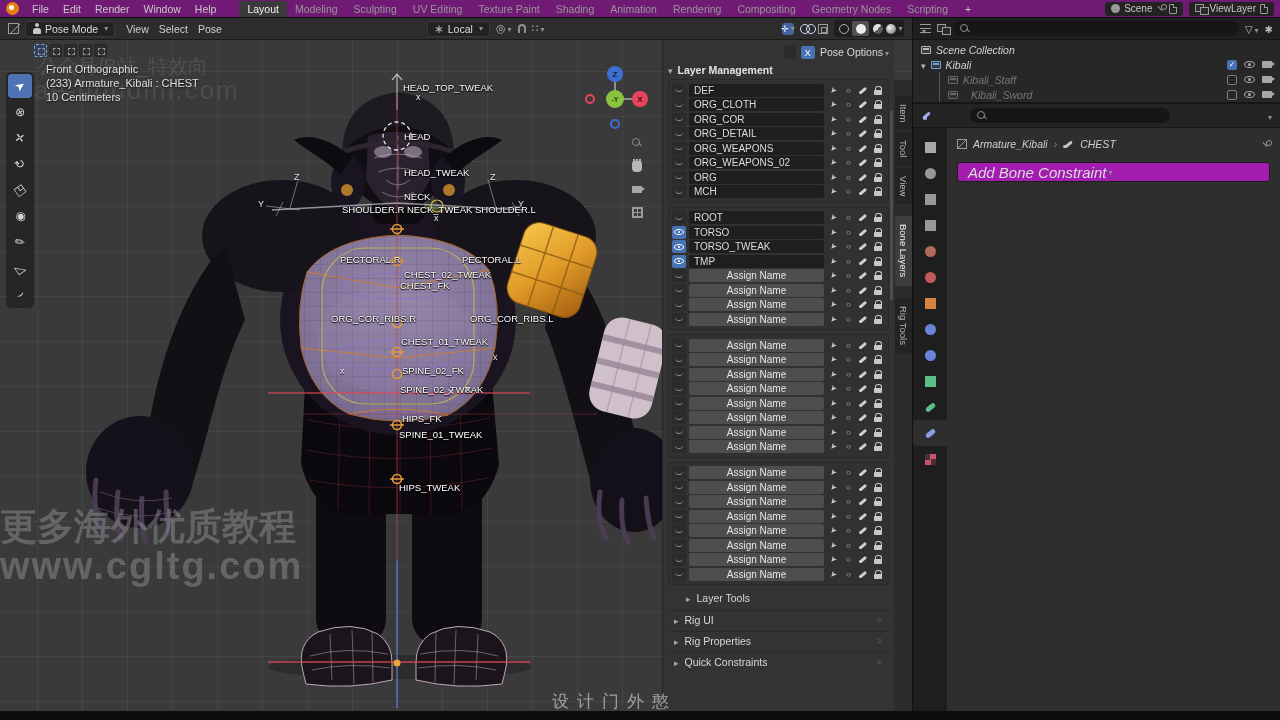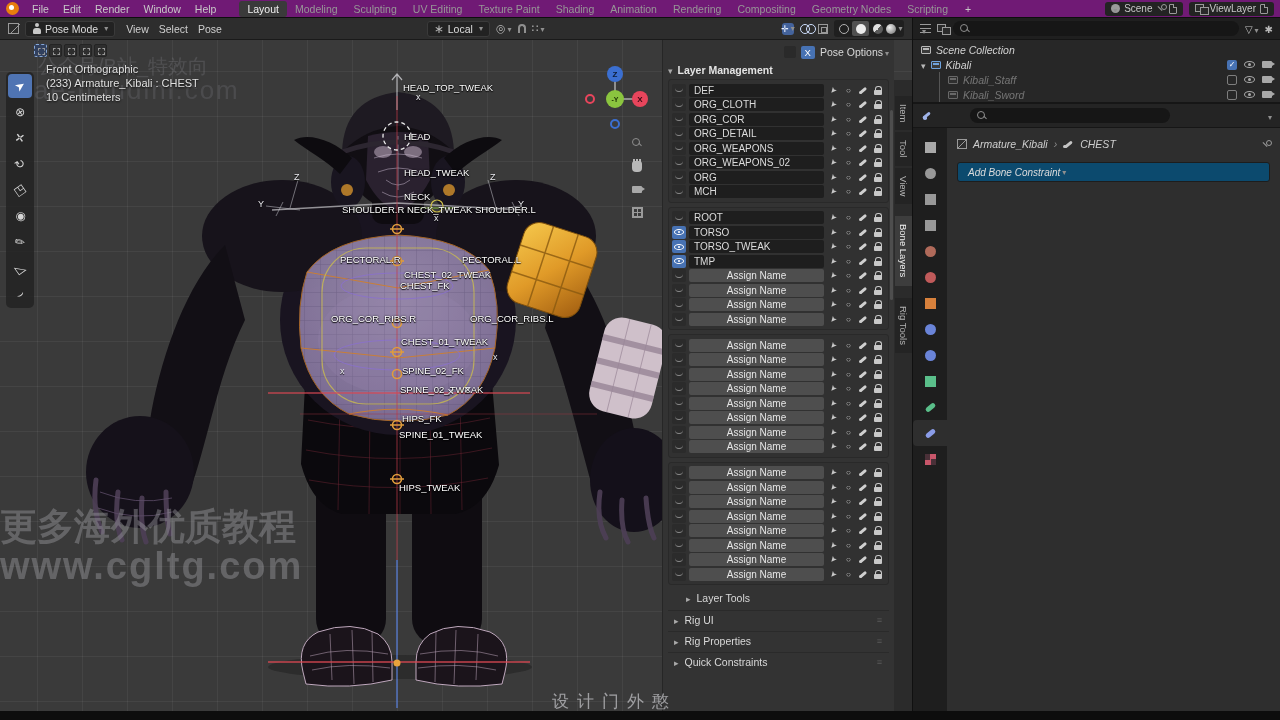--- a/index.html
+++ b/index.html
@@ -168,21 +168,21 @@
   #ptab-strip{width:34px;background:#1e1e1e;display:flex;flex-direction:column;align-items:stretch;padding-top:6px;}
   .ptab{height:26px;display:flex;align-items:center;justify-content:center;}
   .ptab[data-variant*="active"]{background:#2e2e2e;border-radius:4px 0 0 4px;}
   .ptab .ic{width:11px;height:11px;background:var(--c,#999);}
   .ptab[data-shape="circle"] .ic{border-radius:50%;}
   .ptab[data-shape="bone"] .ic{height:5px;border-radius:3px;transform:rotate(-40deg);}
   .ptab[data-shape="checker"] .ic{background:conic-gradient(var(--c) 0 90deg,#4a3038 90deg 180deg,var(--c) 180deg 270deg,#4a3038 270deg);}
   #props-main{flex:1;background:#2e2e2e;padding:6px 10px;}
   .crumb{display:flex;align-items:center;gap:6px;color:#cfcfcf;font-size:10.5px;height:20px;}
   .crumb .sep{color:#8a8a8a;}
-  .add-btn{margin-top:8px;height:20px;background:#0c4a6e;border:1px solid #1d1d1d;border-radius:3px;display:flex;align-items:center;padding:4px 10px;color:#dcdcdc;font-size:10px;}
+  .add-btn{margin-top:8px;height:20px;background:#a21caf;border:1px solid #1d1d1d;border-radius:3px;display:flex;align-items:center;padding:4px 10px;color:#dcdcdc;font-size:15px;}
 
   #statusbar{position:absolute;left:0;top:711px;width:1280px;height:9px;background:#0d0d0d;}
 </style>
 </head>
 <body>
 
 <div id="app">
 
   <div id="topbar">
     <span class="logo"></span>
@@ -950,21 +950,21 @@
             <span class="i-colbox"></span>
             <span>Kibali_Staff</span>
           </span>
           <span class="ocontrols">
             <span class="ocb un"></span>
             <span class="i-eye-o"></span>
             <span class="i-cam"></span>
           </span>
         </div>
         <div class="orow">
-          <span class="dim" style="display:flex;gap:5px;align-items:center;">
+          <span class="dim" style="display:flex;gap:13px;align-items:center;">
             <span class="i-colbox"></span>
             <span>Kibali_Sword</span>
           </span>
           <span class="ocontrols">
             <span class="ocb un"></span>
             <span class="i-eye-o"></span>
             <span class="i-cam"></span>
           </span>
         </div>
       </div>

